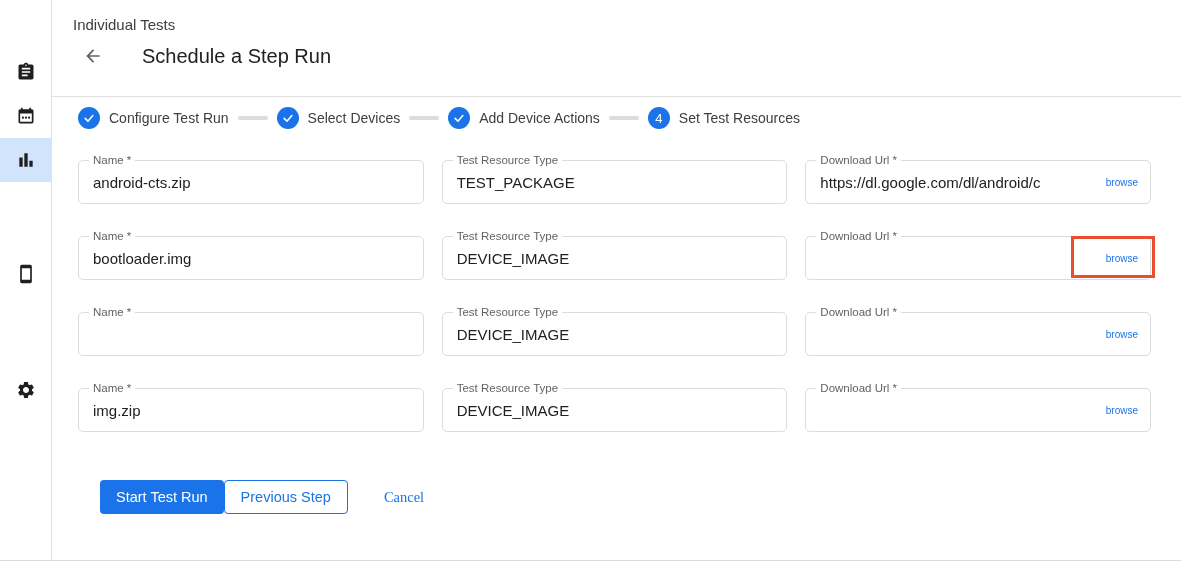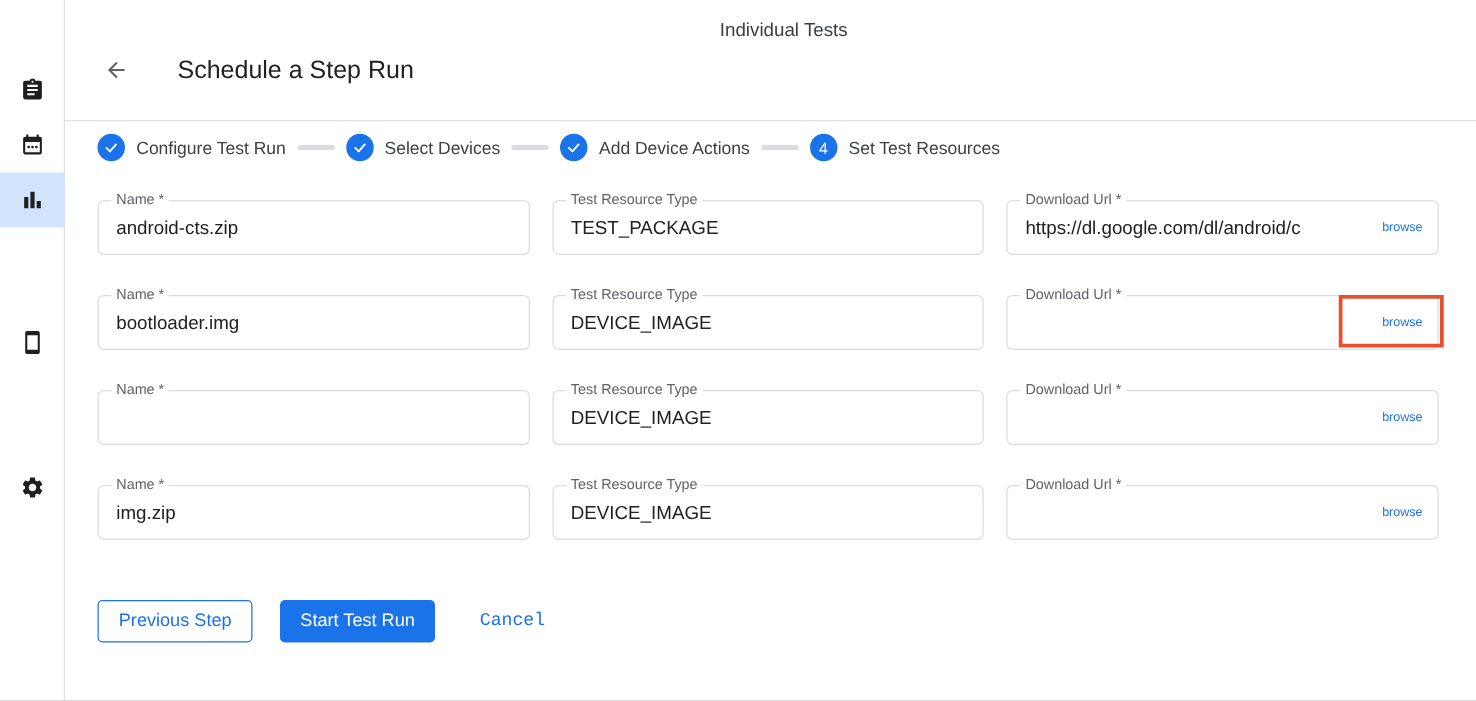--- a/index.html
+++ b/index.html
@@ -35,21 +35,21 @@
   }
   .nav-btn.first { margin-top: 50px; }
   .nav-btn.selected { background: #d2e3fc; }
   .nav-btn svg { width: 20px; height: 20px; fill: #1f1f1f; }
   .nav-btn.gap-phone { margin-top: 70px; }
   .nav-btn.gap-gear { margin-top: 72px; }
 
   
   .content { flex: 1; display: flex; flex-direction: column; }
 
-  .page-header { height: 96px; padding-left: 21px; text-align: center; }
+  .page-header { height: 96px; padding-left: 21px; }
   .breadcrumb {
     margin-top: 16px;
     font-size: 15px;
     color: #3c4043;
   }
   .title-row {
     margin-top: 11px;
     display: flex;
     align-items: center;
   }
@@ -182,21 +182,21 @@
     color: #ffffff;
     border: none;
   }
   .btn-text {
     margin-left: 36px;
     background: transparent;
     border: none;
     color: #1a73e8;
     font-size: 14.5px;
     font-weight: 500;
-    font-family: Liberation Mono, monospace;
+    font-family: Liberation Serif, serif;
     cursor: pointer;
   }
 </style>
 </head>
 <body>
 
 <div class="frame">
 
   <nav class="sidebar">
     <button class="nav-btn first">
@@ -344,20 +344,20 @@
           <div class="field">
             <span class="field-label">Download Url *</span>
             <input class="field-input" value="" style="">
             <span class="browse-link">browse</span>
           </div>
         </div>
 
       </div>
 
       <div class="actions">
+        <button class="btn btn-filled">Start Test Run</button>
         <button class="btn btn-outline">Previous Step</button>
-        <button class="btn btn-filled">Start Test Run</button>
         <button class="btn-text">Cancel</button>
       </div>
 
     </main>
   </div>
 </div>
 
 </body></html>

